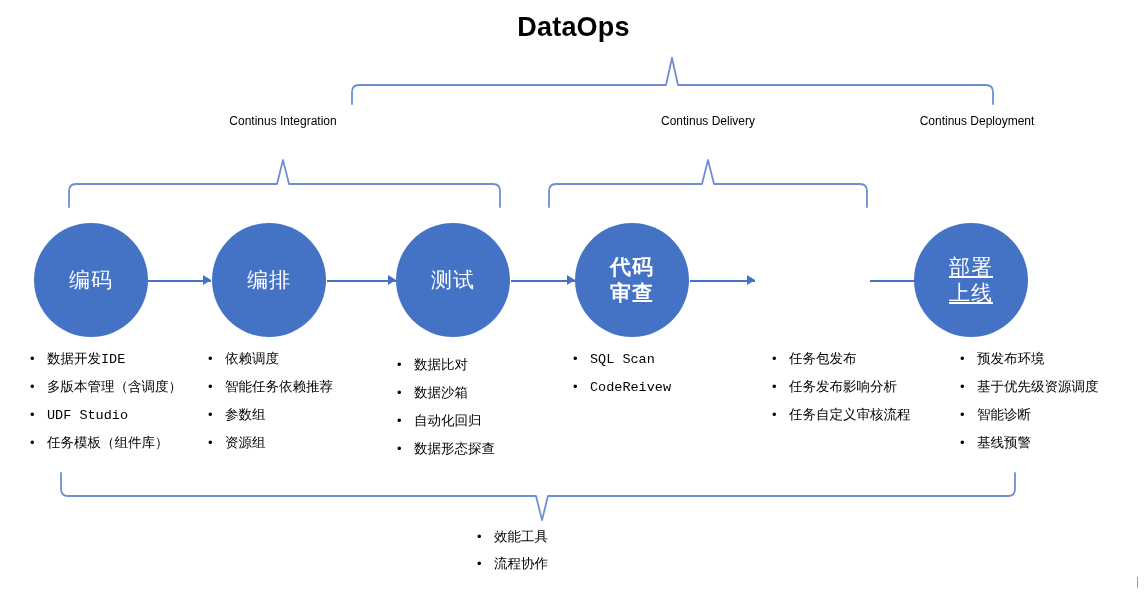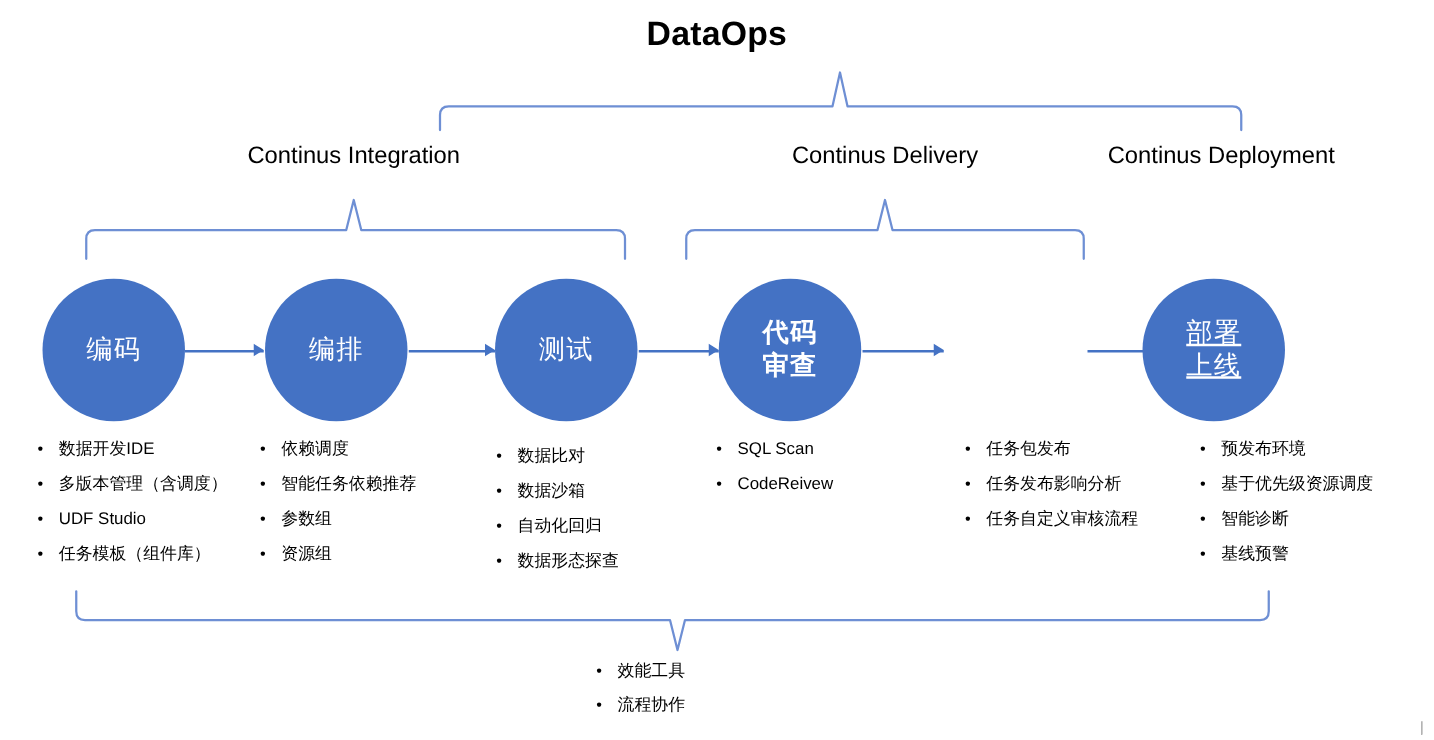--- a/index.html
+++ b/index.html
@@ -29,21 +29,21 @@
     text-align: center;
     font-size: 27px;
     font-weight: bold;
     letter-spacing: .2px;
     color: #000;
   }
 
   
   .section-label {
     position: absolute;
-    font-size: 19px;
+    font-size: 12px;
     color: #000;
     white-space: nowrap;
     text-align: center;
   }
 
   
   #braces {
     position: absolute;
     left: 0;
     top: 0;
@@ -111,20 +111,21 @@
   .bullet-dot {
     width: 17px;
     flex: 0 0 17px;
     font-size: 13px;
     line-height: 1;
     color: #000;
   }
   .bullet-text {
     font-size: 13.5px;
     color: #000;
+    font-family: Liberation Mono, monospace;
   }
 
   
   .bottom-list {
     position: absolute;
     left: 477px;
     top: 528px;
     font-size: 13.5px;
   }
   .bottom-list .bullet-row { height: 27px; }

